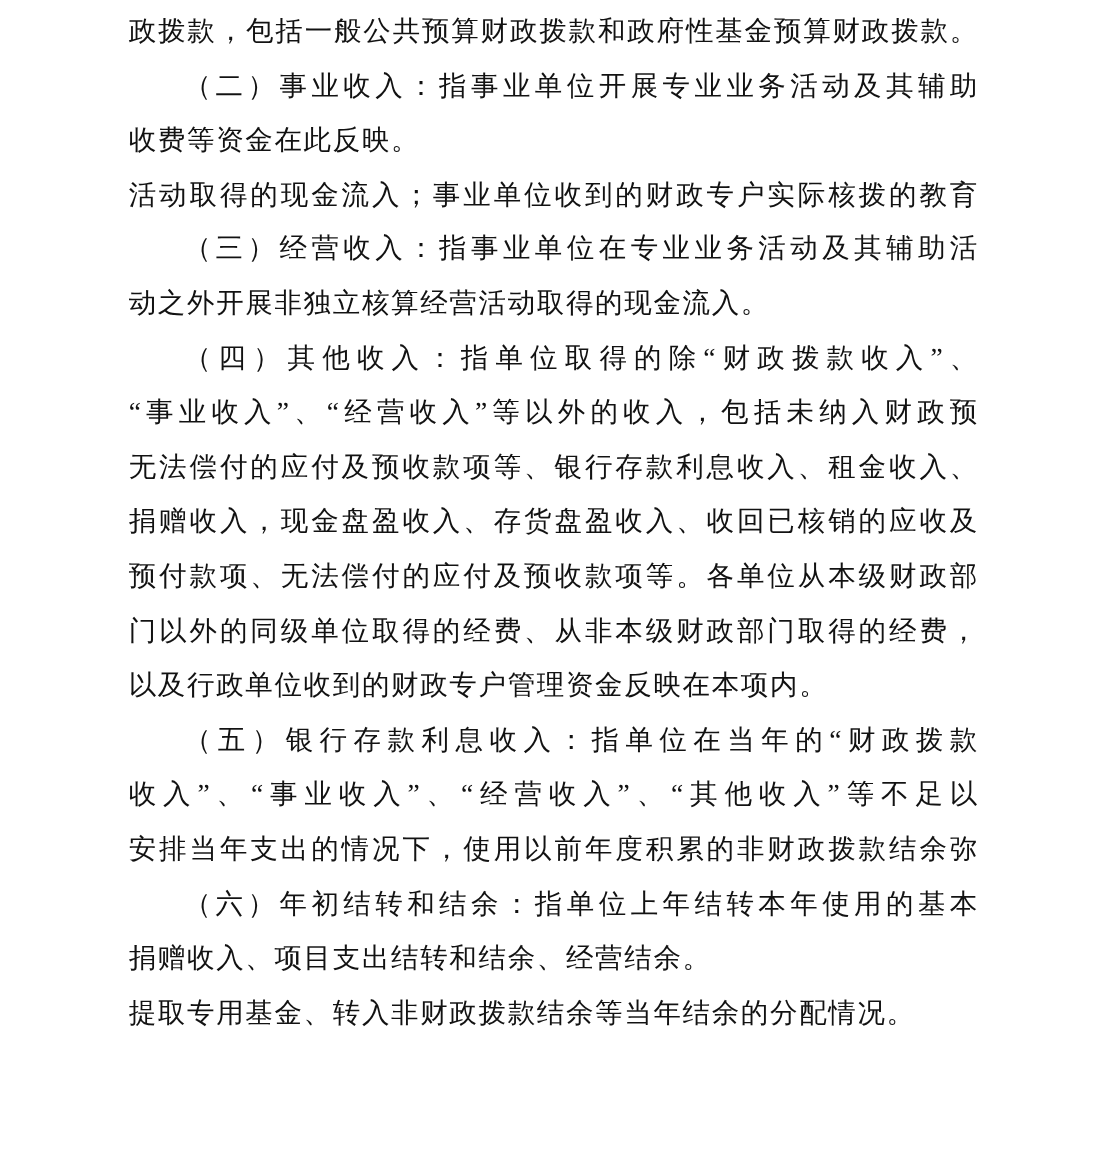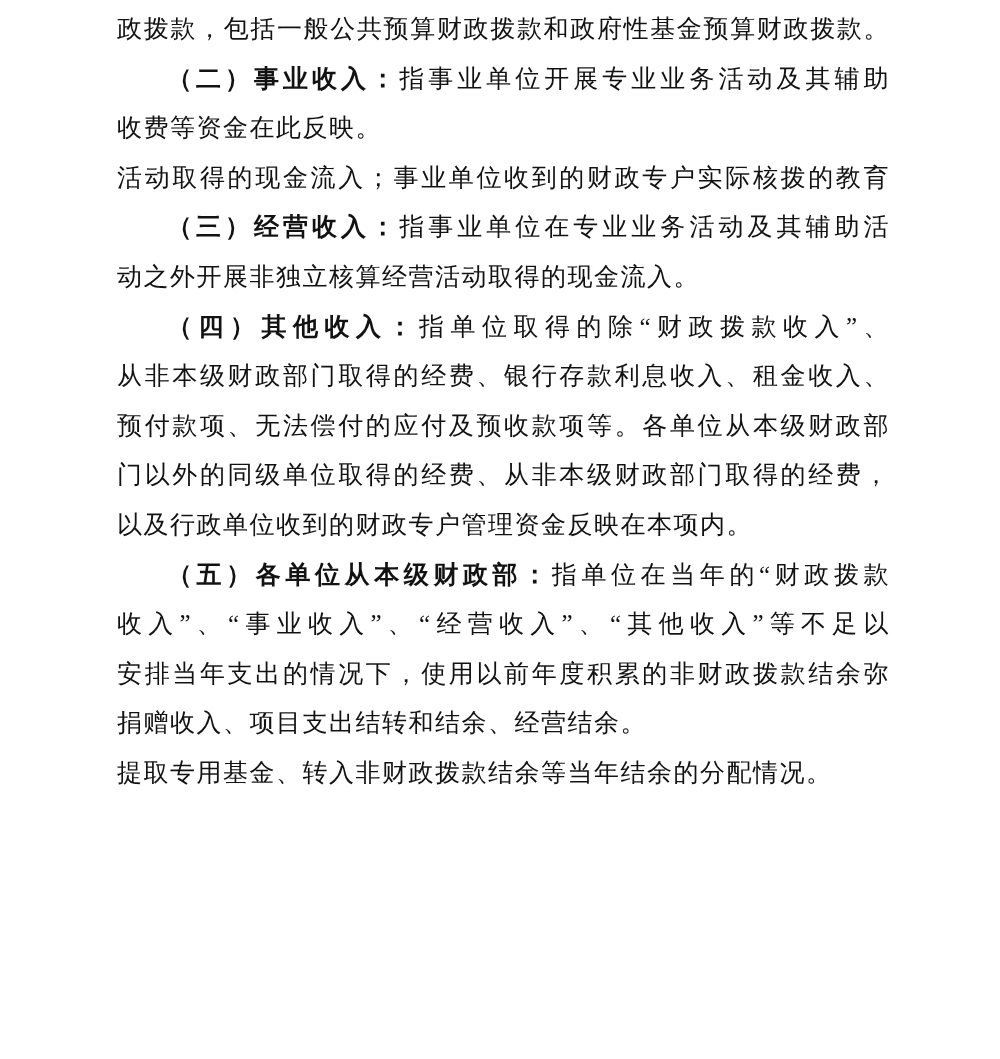--- a/index.html
+++ b/index.html
@@ -26,46 +26,49 @@
     text-align:justify;
     text-align-last:justify;
   }
   .line.end{
     text-align-last:left;
   }
   .line.ind{
     text-indent:50px;
   }
   .head{
-    font-weight:bold;
+    font-weight:normal;
   }
 </style>
 </head>
 <body>
 
 <div class="page">
   <div class="textblock">
 
     <div class="line"><span>政拨款，包括一般公共预算财政拨款和政府性基金预算财政拨款。</span></div>
 
     <div class="line ind"><span class="head">（二）事业收入：</span><span>指事业单位开展专业业务活动及其辅助</span></div>
     <div class="line end"><span>收费等资金在此反映。</span></div>
     <div class="line"><span>活动取得的现金流入；事业单位收到的财政专户实际核拨的教育</span></div>
 
     <div class="line ind"><span class="head">（三）经营收入：</span><span>指事业单位在专业业务活动及其辅助活</span></div>
     <div class="line end"><span>动之外开展非独立核算经营活动取得的现金流入。</span></div>
 
     <div class="line ind"><span class="head">（四）其他收入：</span><span>指单位取得的除“财政拨款收入”、</span></div>
-    <div class="line"><span>从非本级财政部门取得的经费、银行存款利息收入、租金收入、</span></div>
+    <div class="line"><span>“事业收入”、“经营收入”等以外的收入，包括未纳入财政预</span></div>
+    <div class="line"><span>无法偿付的应付及预收款项等、银行存款利息收入、租金收入、</span></div>
+    <div class="line"><span>捐赠收入，现金盘盈收入、存货盘盈收入、收回已核销的应收及</span></div>
     <div class="line"><span>预付款项、无法偿付的应付及预收款项等。各单位从本级财政部</span></div>
     <div class="line"><span>门以外的同级单位取得的经费、从非本级财政部门取得的经费，</span></div>
     <div class="line end"><span>以及行政单位收到的财政专户管理资金反映在本项内。</span></div>
 
-    <div class="line ind"><span class="head">（五）各单位从本级财政部：</span><span>指单位在当年的“财政拨款</span></div>
+    <div class="line ind"><span class="head">（五）银行存款利息收入：</span><span>指单位在当年的“财政拨款</span></div>
     <div class="line"><span>收入”、“事业收入”、“经营收入”、“其他收入”等不足以</span></div>
     <div class="line"><span>安排当年支出的情况下，使用以前年度积累的非财政拨款结余弥</span></div>
 
+    <div class="line ind"><span class="head">（六）年初结转和结余：</span><span>指单位上年结转本年使用的基本</span></div>
     <div class="line end"><span>捐赠收入、项目支出结转和结余、经营结余。</span></div>
 
     <div class="line end"><span>提取专用基金、转入非财政拨款结余等当年结余的分配情况。</span></div>
 
   </div>
 </div>
 
 </body></html>

